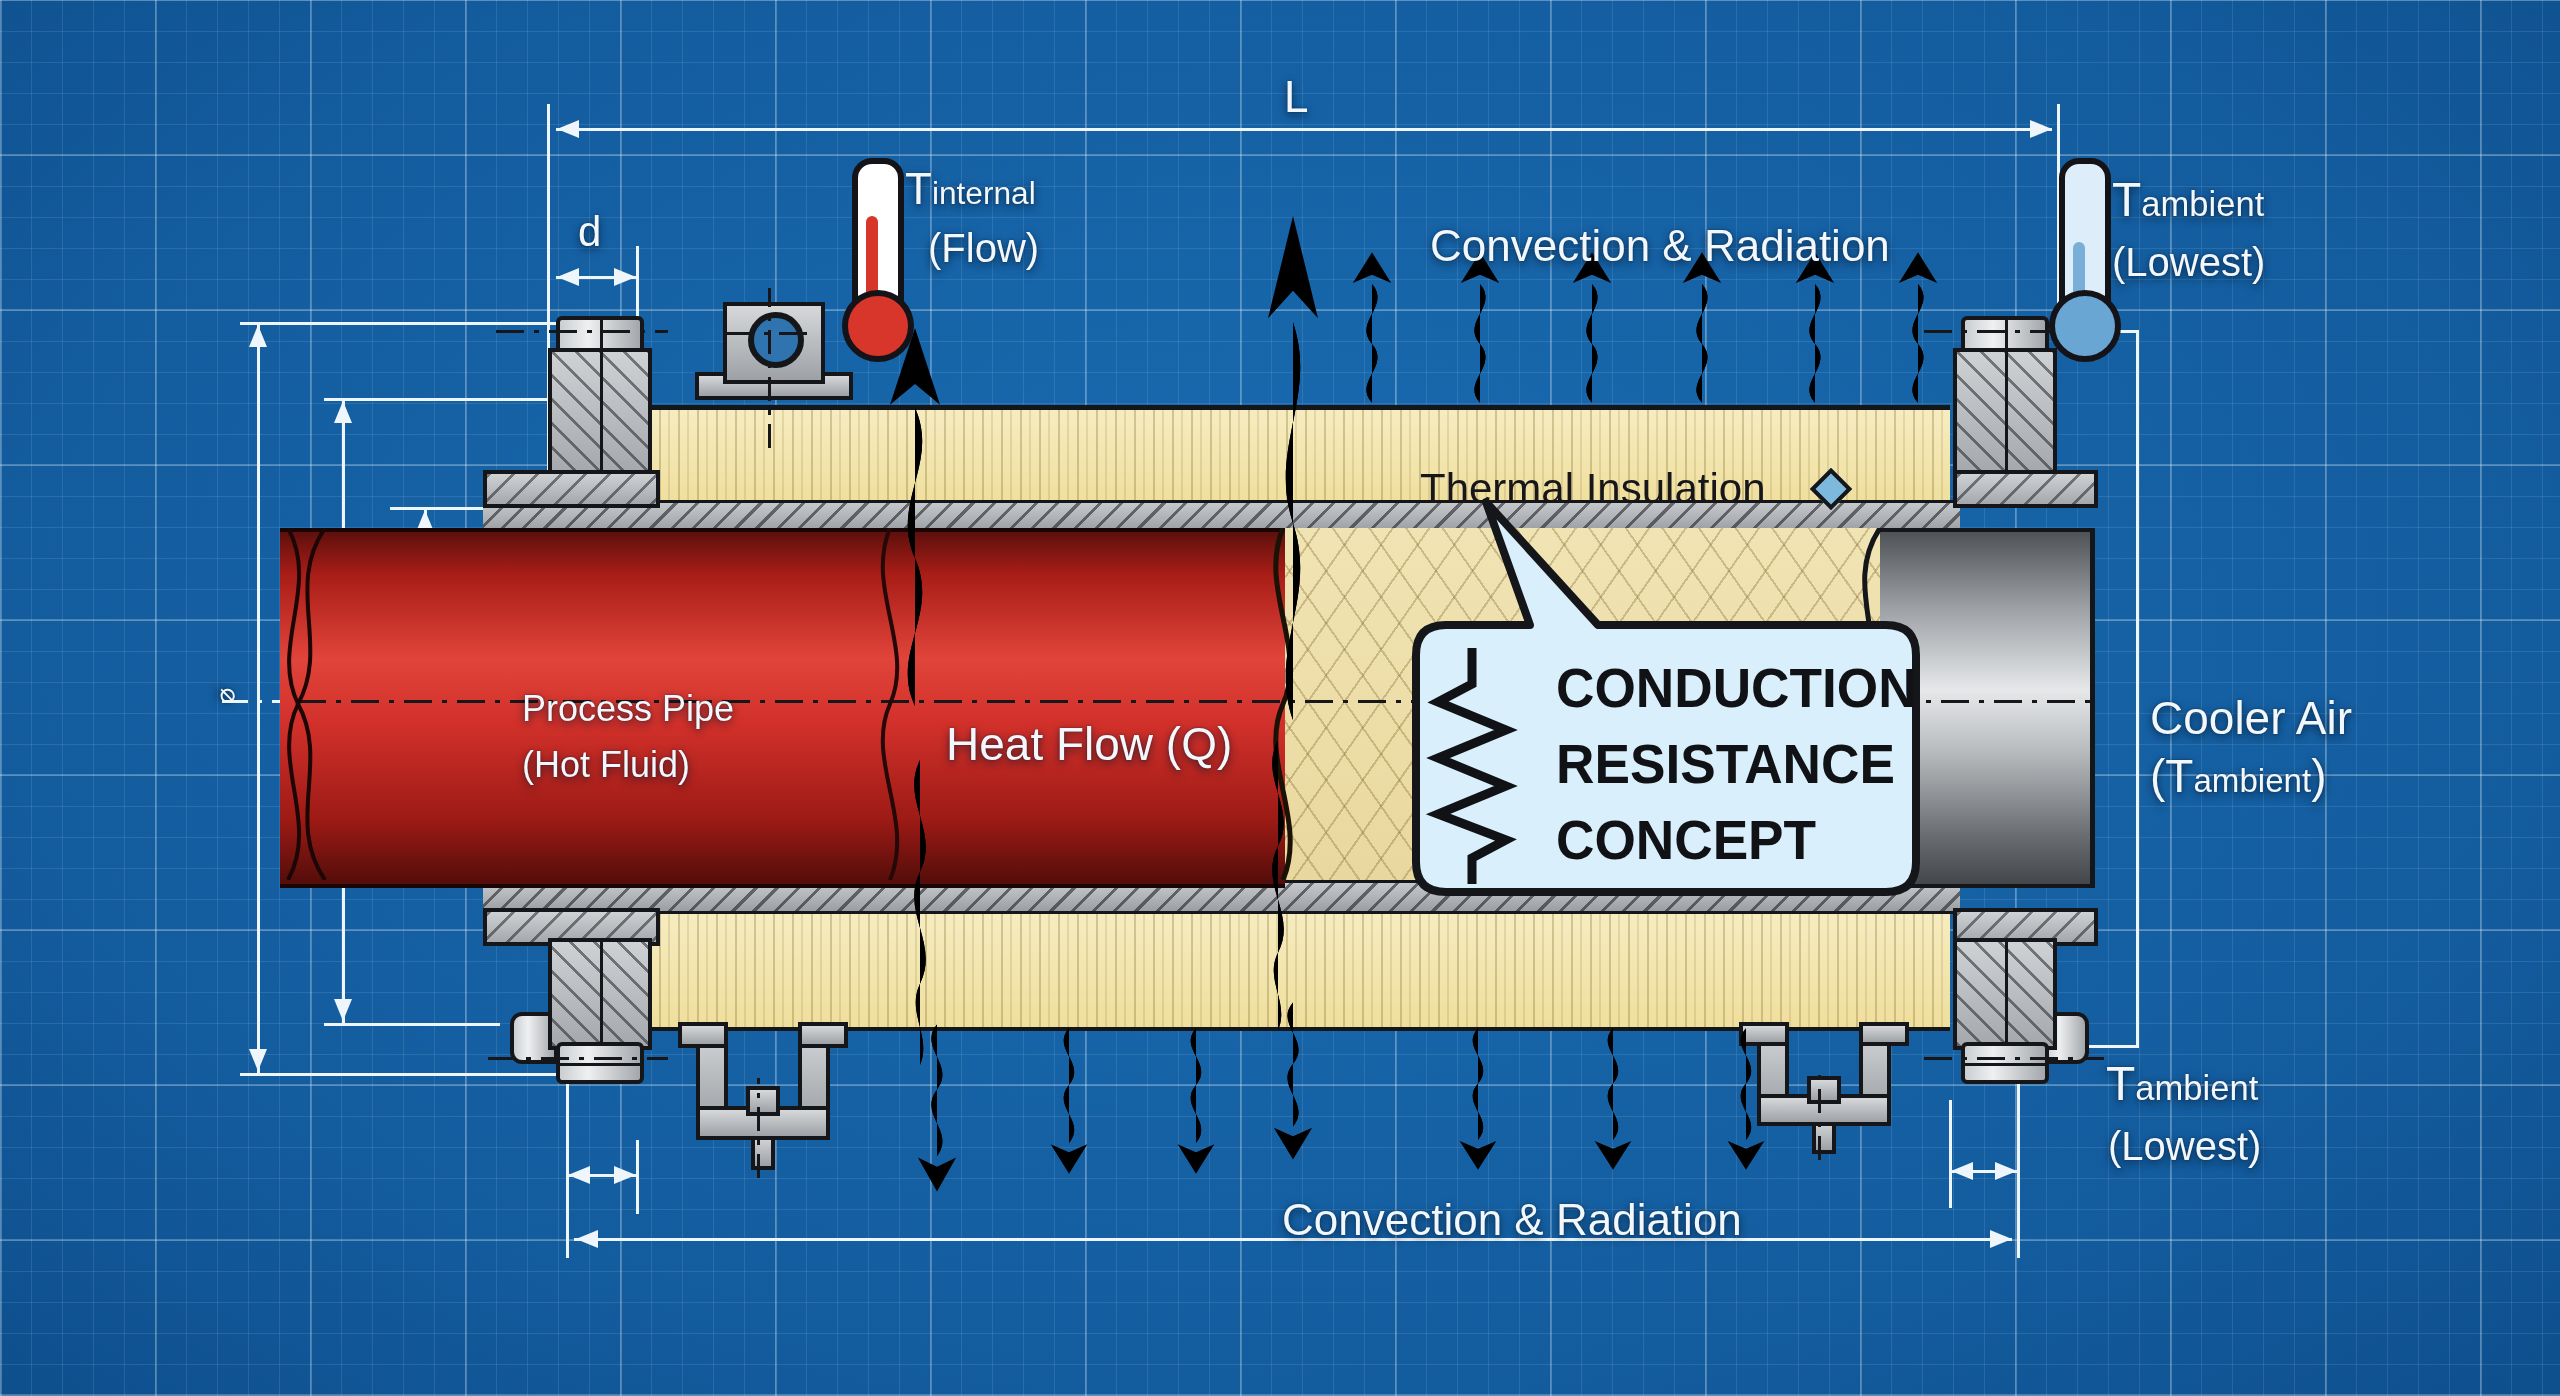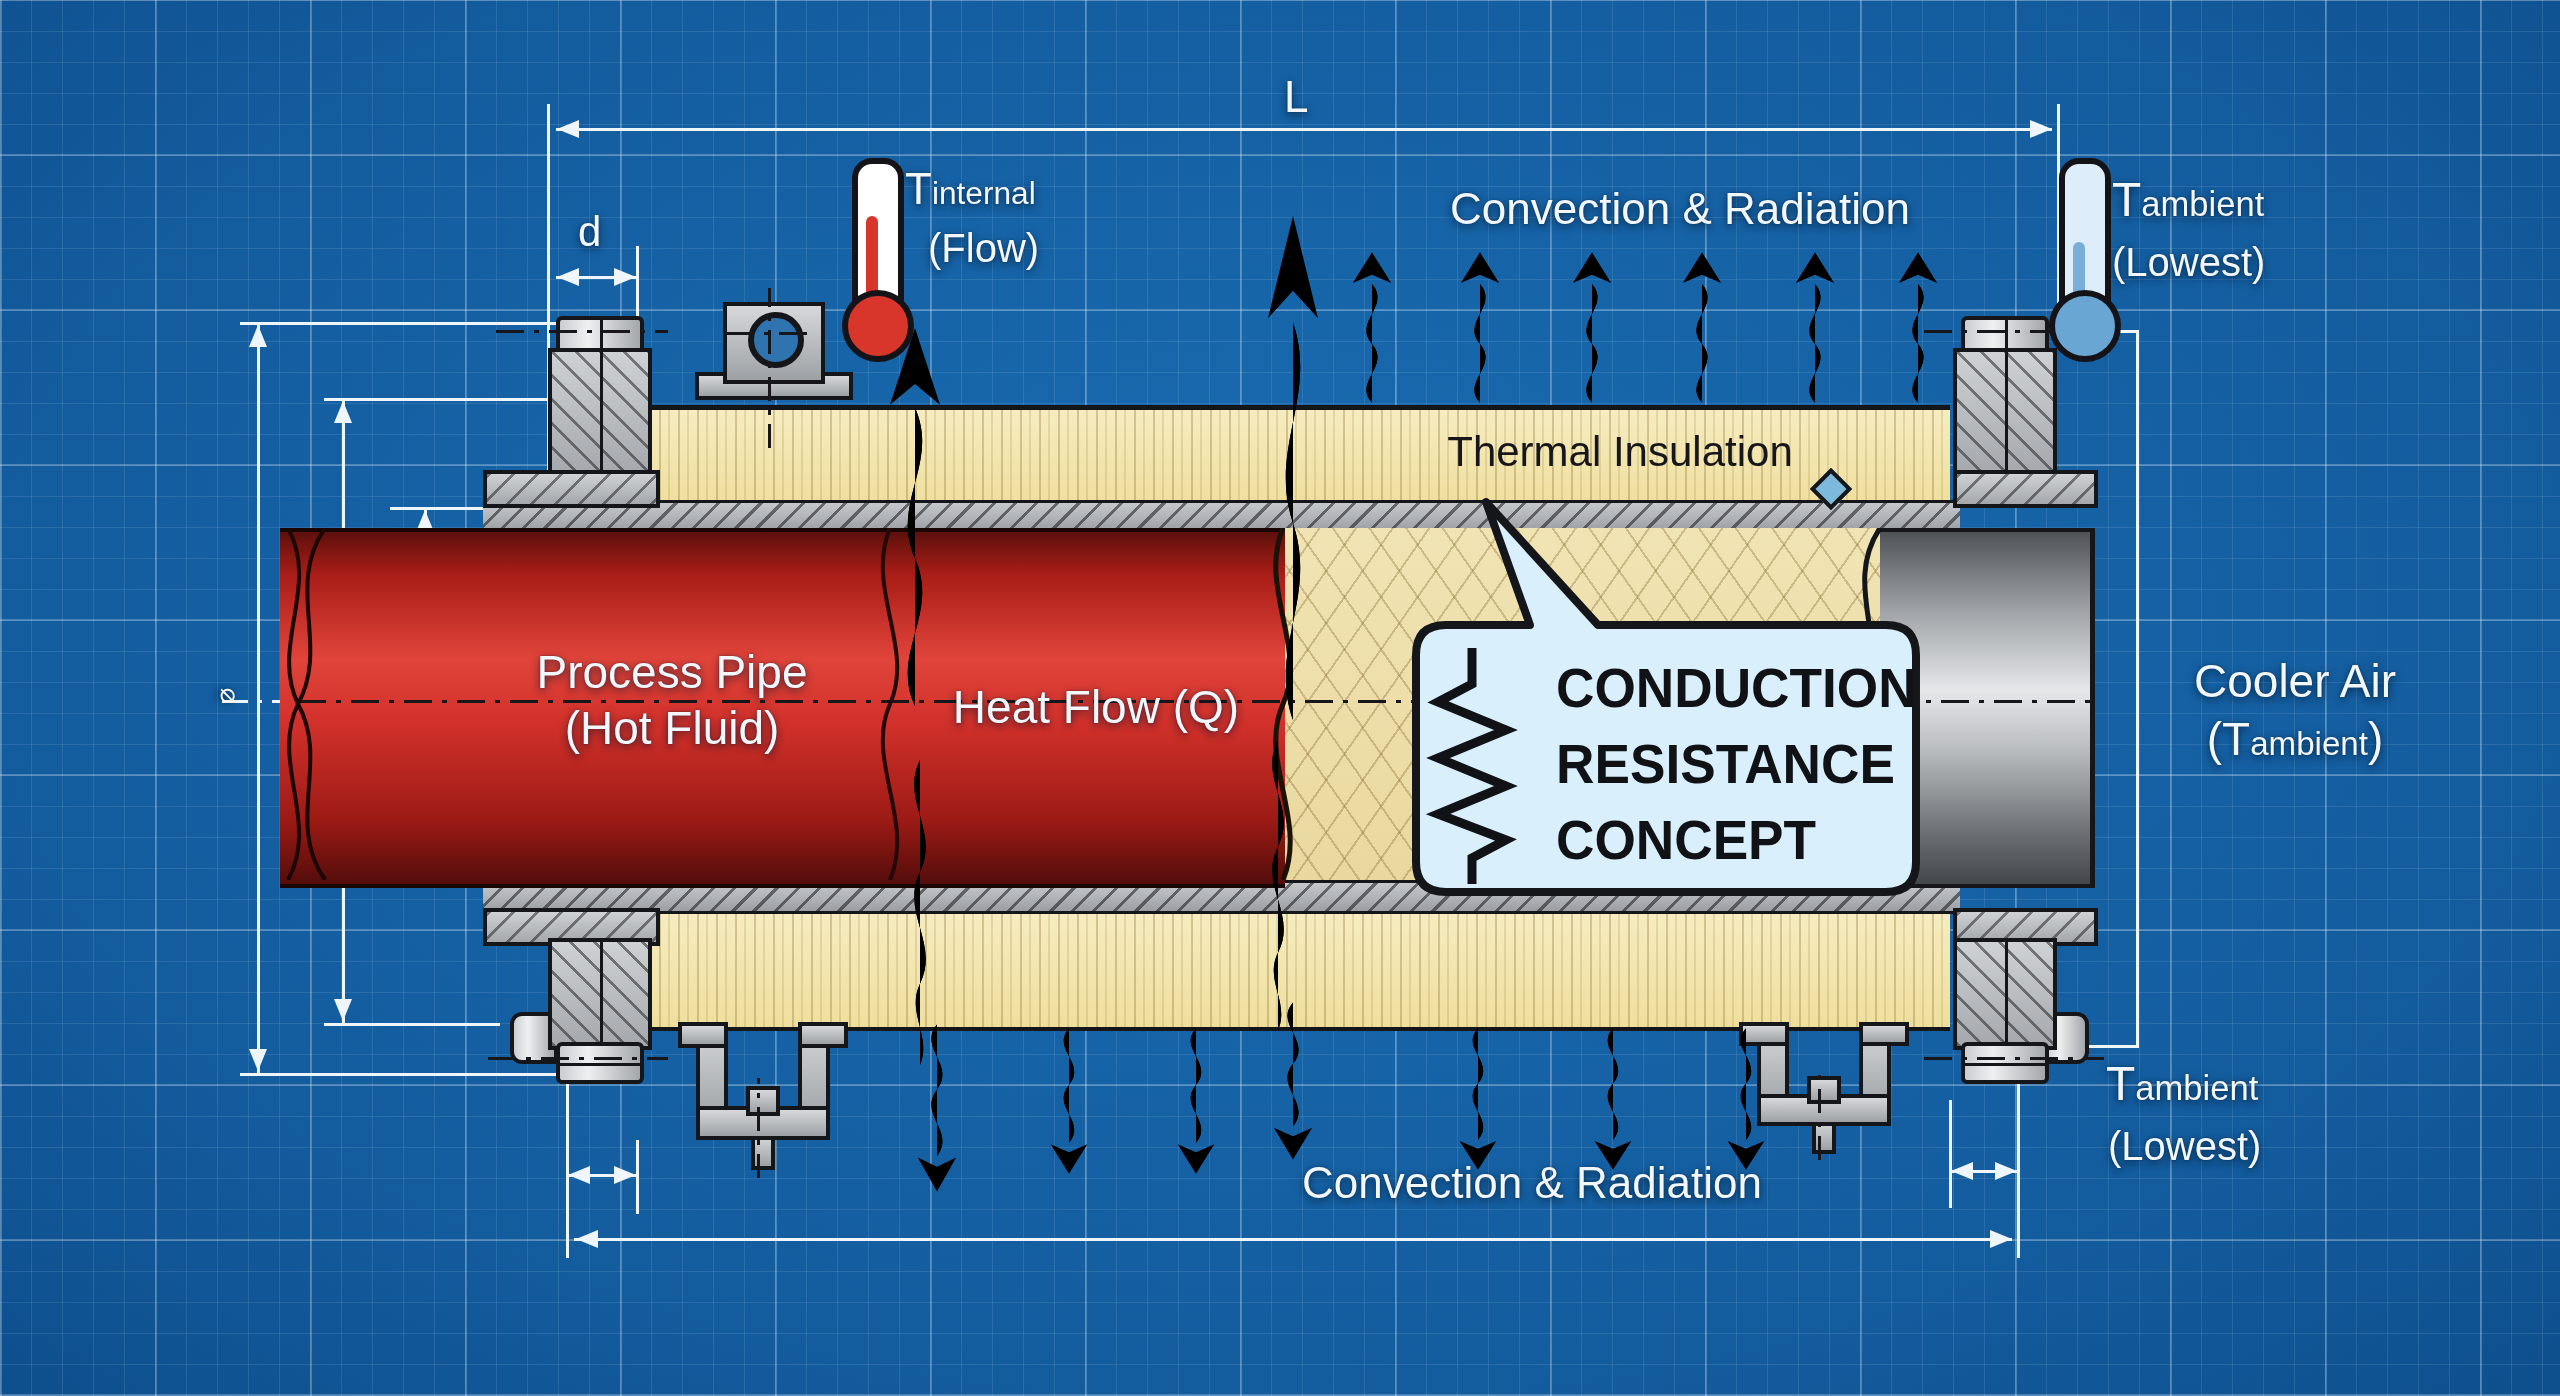--- a/index.html
+++ b/index.html
@@ -79,21 +79,21 @@
   }
   
   .warr { overflow:visible; }
   .blue { color:#8ec3e2; }
   .red  { color:#d8392e; }
   .flip { transform:scaleY(-1); }
   
   .wlab { color:#f2f7fc; text-shadow:0 3px 9px rgba(2,20,40,.7), 0 0 2px rgba(2,20,40,.5); }
   .blab { color:#17171b; }
   .sub  { font-size:0.72em; }
-  .ctr  { text-align:center; }
+  .ctr  { text-align:left;margin-top:37px; }
   .bubtxt { font-weight:800; color:#111216; letter-spacing:0px; transform:scaleX(.95); transform-origin:left; }
 </style>
 </head>
 <body>
 
 <div id="stage">
 
   <svg width="0" height="0" style="position:absolute">
     <symbol id="wavy-up" viewBox="0 0 48 264" overflow="visible">
       <path class="outline" d="M24,260 C4,224 44,198 24,160 C4,122 44,96 24,58"></path>
@@ -316,21 +316,21 @@
 
   <div class="a wlab" style="left:2112px;top:172px;font-size:48px;z-index:25">
     <span>T</span><span class="sub">ambient</span>
   </div>
   <div class="a wlab" style="left:2112px;top:240px;font-size:40px;z-index:25">(Lowest)</div>
 
   <div class="a wlab ctr" style="left:1430px;top:184px;width:500px;font-size:44px;z-index:25">Convection &amp; Radiation</div>
 
   <div class="a blab ctr" style="left:1420px;top:428px;width:400px;font-size:42px;font-weight:500;z-index:25">Thermal Insulation</div>
 
-  <div class="a wlab ctr" style="left:522px;top:644px;width:300px;font-size:46px;line-height:56px;z-index:25">
+  <div class="a wlab ctr" style="left:522px;top:644px;width:300px;font-size:36px;line-height:56px;z-index:25">
     <div>Process Pipe</div>
     <div>(Hot Fluid)</div>
   </div>
 
   <div class="a wlab ctr" style="left:946px;top:680px;width:300px;font-size:46px;z-index:25">Heat Flow (Q)</div>
 
   <div class="a wlab ctr" style="left:2150px;top:652px;width:290px;font-size:46px;line-height:58px;z-index:25">
     <div>Cooler Air</div>
     <div><span>(T</span><span class="sub">ambient</span><span>)</span></div>
   </div>

